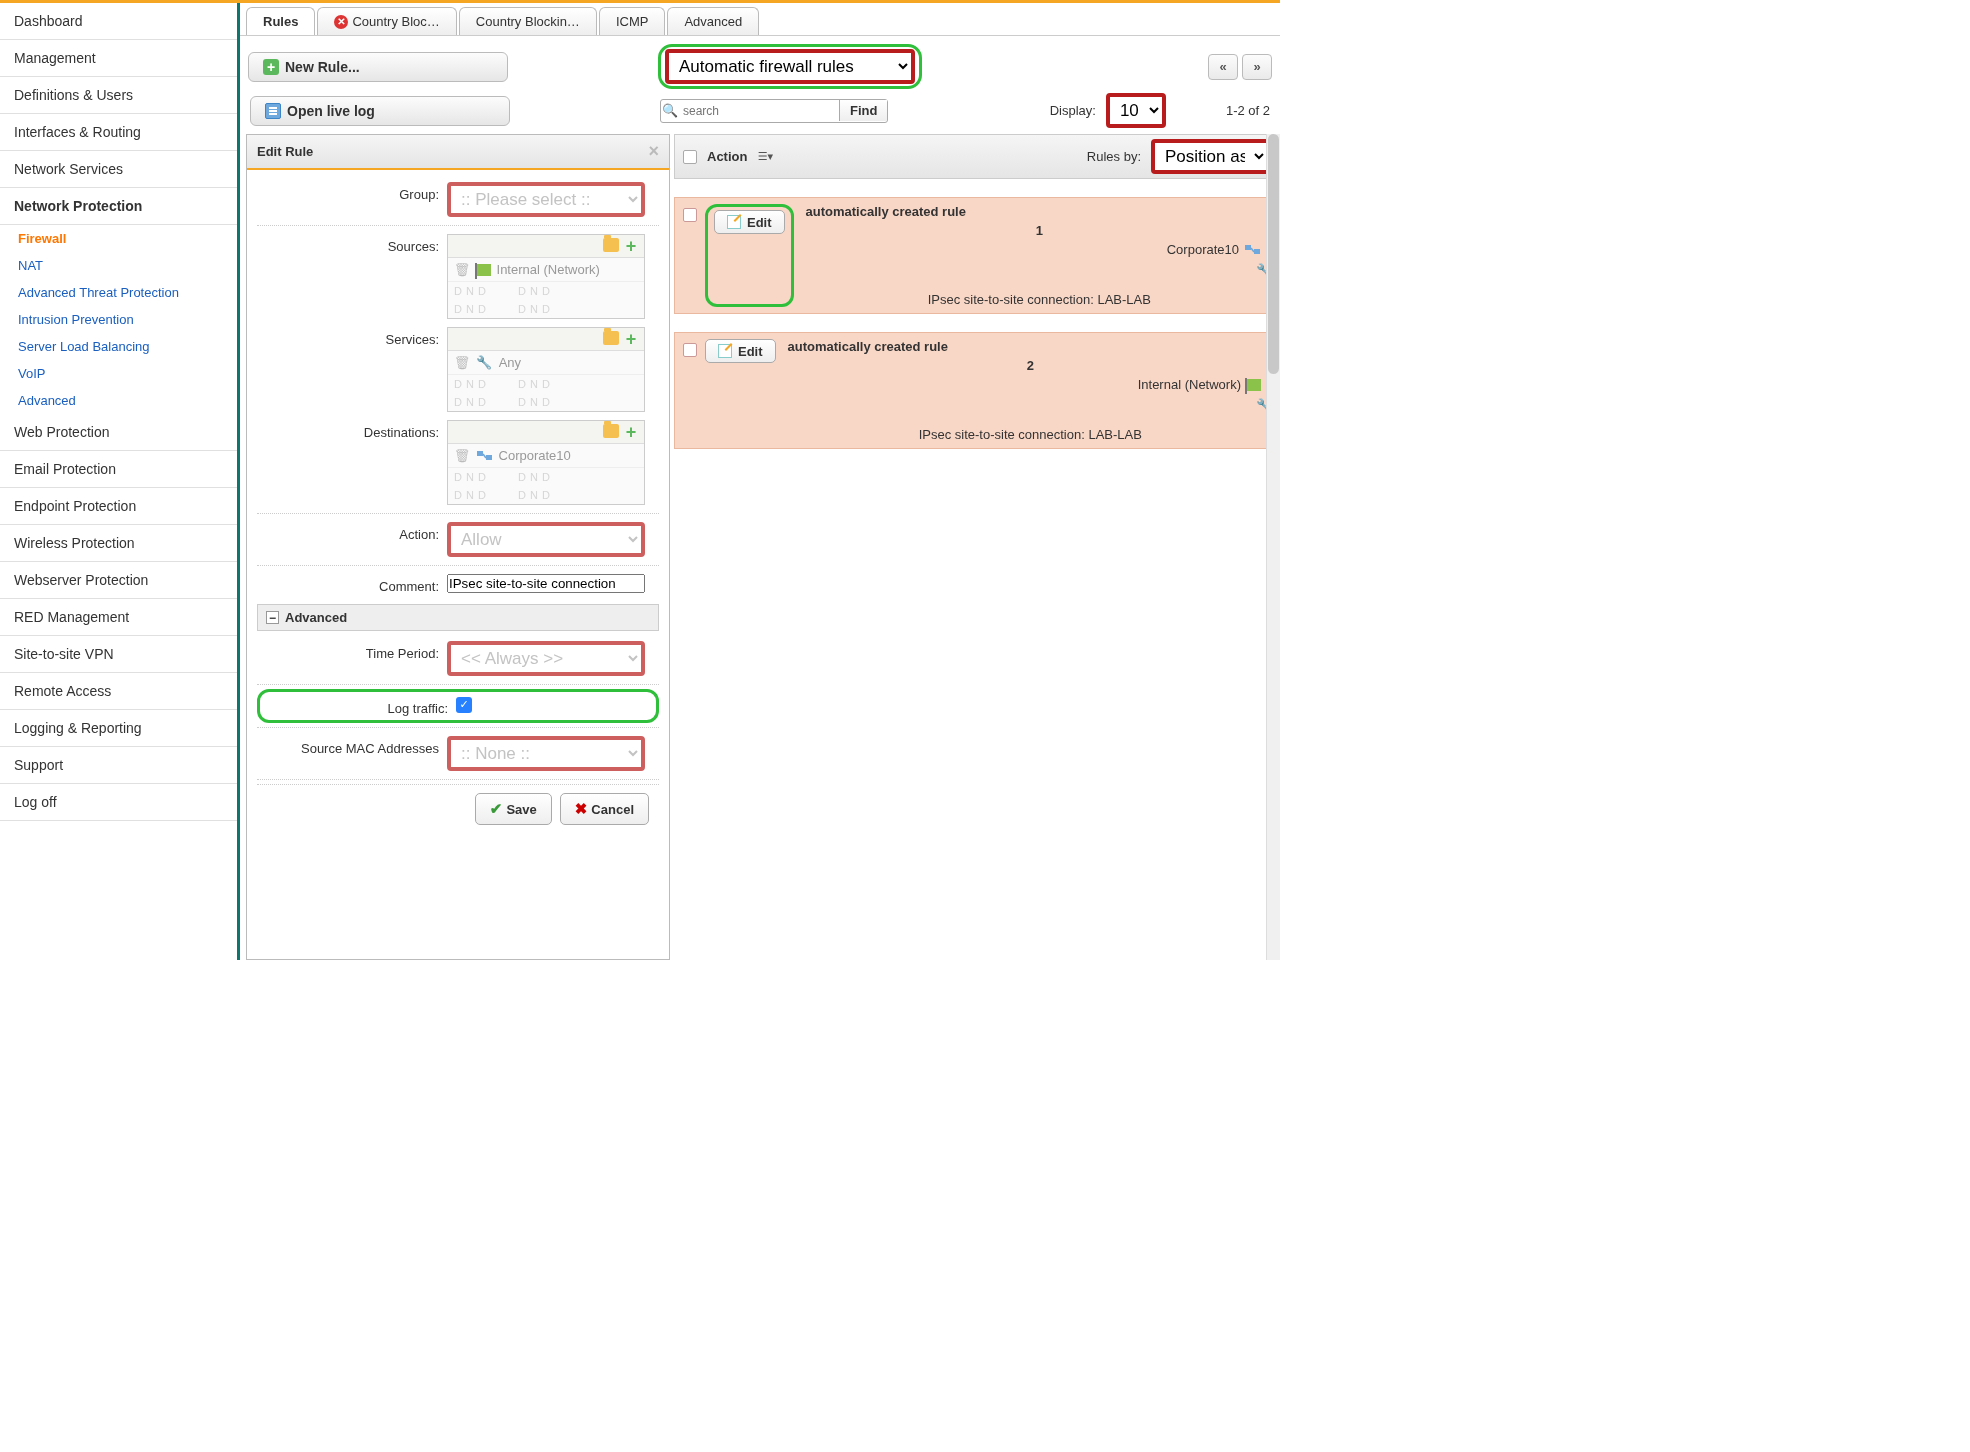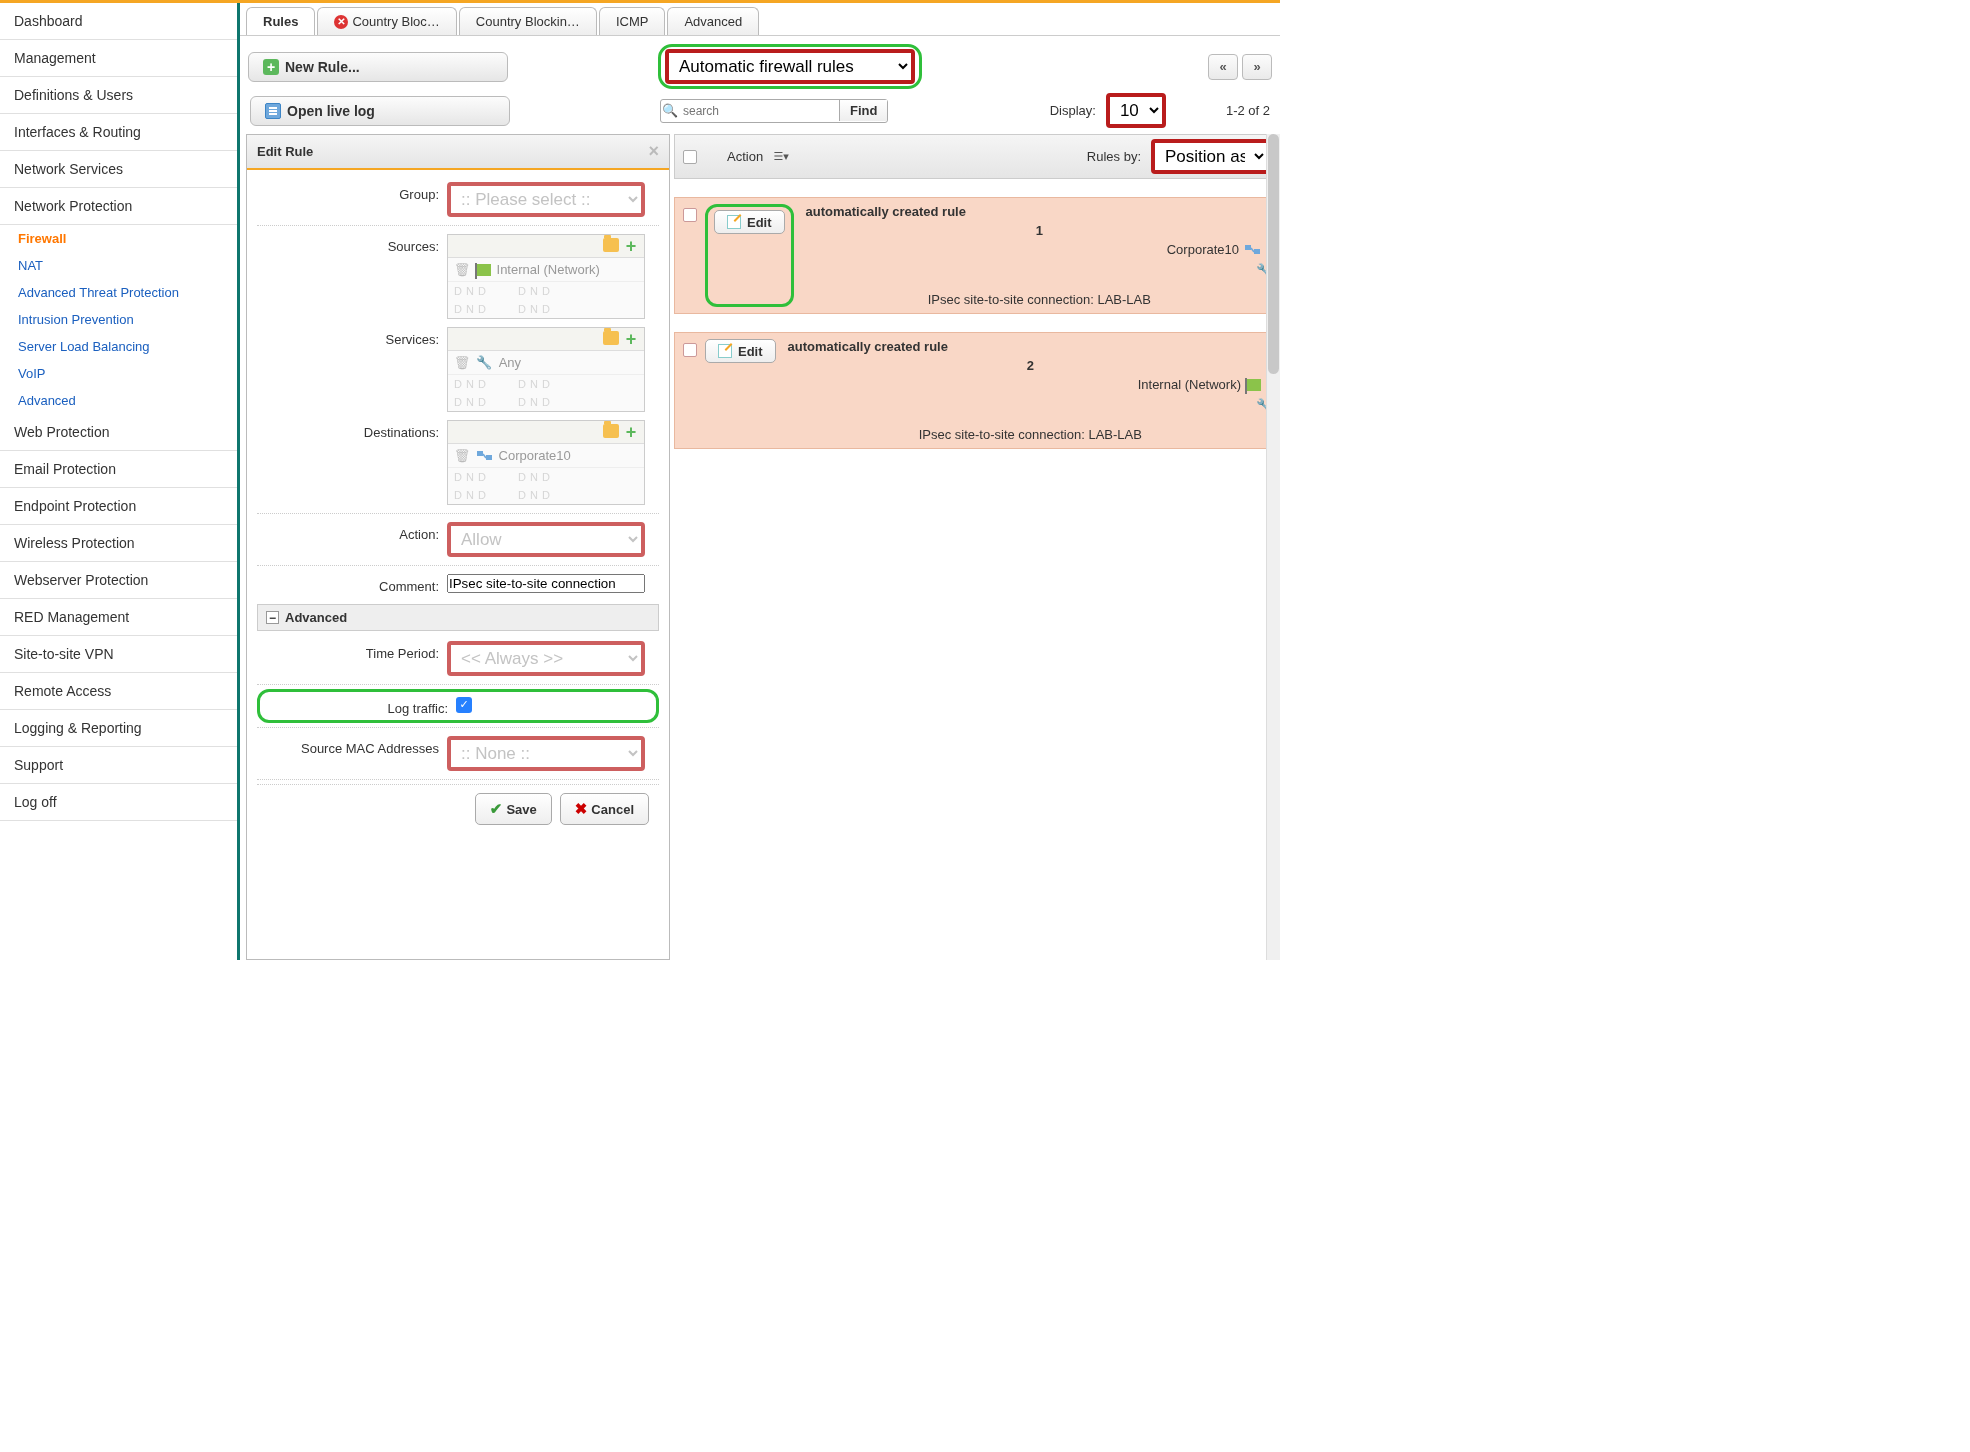--- a/index.html
+++ b/index.html
@@ -3,21 +3,21 @@
 <meta charset="utf-8">
 <style>
 * { box-sizing: border-box; margin: 0; padding: 0; }
 body { font-family: "Lucida Grande", Arial, sans-serif; font-size: 13px; color: #333; background: #fff; }
 
 .container { display: flex; width: 1280px; height: 960px; border-top: 3px solid #f5a623; }
 
 
 .sidebar { width: 240px; border-right: 3px solid #0f766e; background: #fff; }
 .sidebar-item { padding: 10px 14px; border-bottom: 1px solid #e0e0e0; cursor: pointer; font-size: 14px; }
-.sidebar-item.active-section { font-weight: normal; }
+.sidebar-item.active-section { font-weight: bold; }
 .subnav { }
 .subnav-item { padding: 6px 18px; font-size: 13px; color: #1a5fbf; cursor: pointer; }
 .subnav-item.active { color: #ff7700; font-weight: bold; }
 
 
 .main { flex: 1; display: flex; flex-direction: column; overflow: hidden; }
 
 
 .tabs { display: flex; padding: 4px 6px 0 6px; border-bottom: 1px solid #ccc; background: #fff; }
 .tab { padding: 6px 16px; border: 1px solid #bbb; border-bottom: none; margin-right: 2px; border-radius: 6px 6px 0 0; background: linear-gradient(#fff,#eee); font-size: 13px; display: flex; align-items: center; gap: 4px; cursor: pointer; }
@@ -84,21 +84,21 @@
 .chkblue { width:16px; height:16px; background:#2680ff; border-radius:3px; display:inline-flex; align-items:center; justify-content:center; color:#fff; font-size:11px;}
 
 .panel-foot { display:flex; justify-content:flex-end; gap:8px; padding:8px 10px; border-top:1px dotted #ccc;}
 .btn-save { padding:6px 14px; border:1px solid #aaa; border-radius:5px; background:linear-gradient(#fff,#eee); font-weight:bold; display:inline-flex; align-items:center; gap:4px; cursor:pointer;}
 .check { color:#3a9a3a; font-size:15px;}
 .xred { color:#c00; font-size:15px; font-weight:bold;}
 
 
 .listhead { display:flex; align-items:center; padding:4px 8px; background:linear-gradient(#f5f5f5,#e5e5e5); border:1px solid #ccc; gap:10px;}
 .listhead .chk { width:14px; height:14px; border:1px solid #aaa; background:#fff; border-radius:2px;}
-.listhead .colname { font-weight:normal; flex:0 0 auto;margin-left:20px;}
+.listhead .colname { font-weight:bold; flex:0 0 auto;}
 .listhead .sortdrop { width:16px; height:16px; display:inline-flex; align-items:center;justify-content:center; font-size:11px; color:#555;}
 
 .rule { display:flex; background:#f9d7c6; border:1px solid #e9b89f; margin-top:18px; padding:6px; position:relative;}
 .rule .rchk { width:14px; height:14px; border:1px solid #c99; background:#fff; border-radius:2px; margin:4px 8px 0 2px;}
 .rule .editbtn { padding:4px 12px; border:1px solid #aaa; border-radius:5px; background:linear-gradient(#fff,#eee); font-weight:bold; display:inline-flex; align-items:center; gap:6px; cursor:pointer; height:24px;}
 .edit-icon { width:14px; height:14px; background:#fff; border:1px solid #8cc; display:inline-block; position:relative;}
 .edit-icon::after { content:''; position:absolute; right:-2px; top:1px; width:9px; height:2px; background:#f5a623; transform:rotate(-45deg);}
 .rule .rcontent { flex:1; margin-left:12px;}
 .rule .rtitle { font-weight:bold; }
 .rule .rnum { text-align:center; font-weight:bold; padding:4px 0;}

